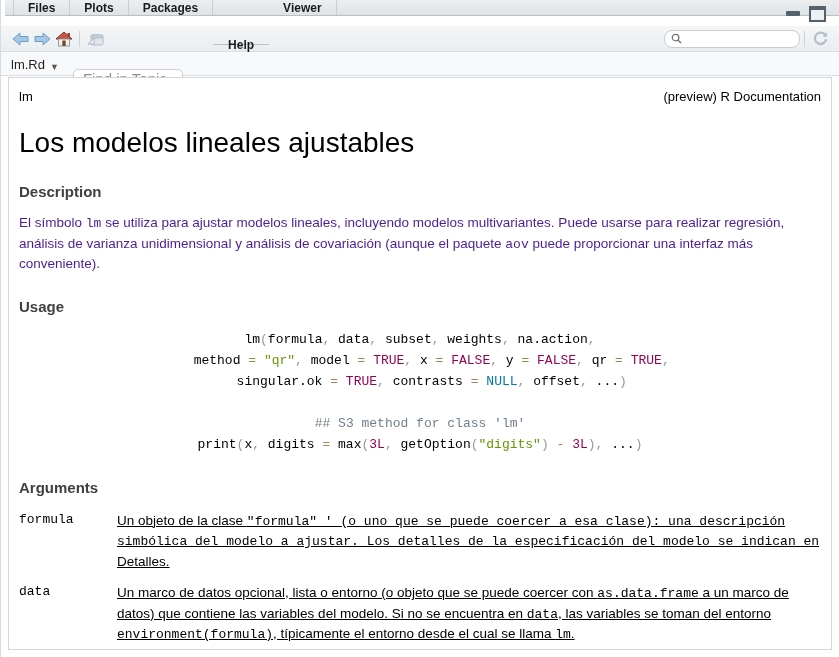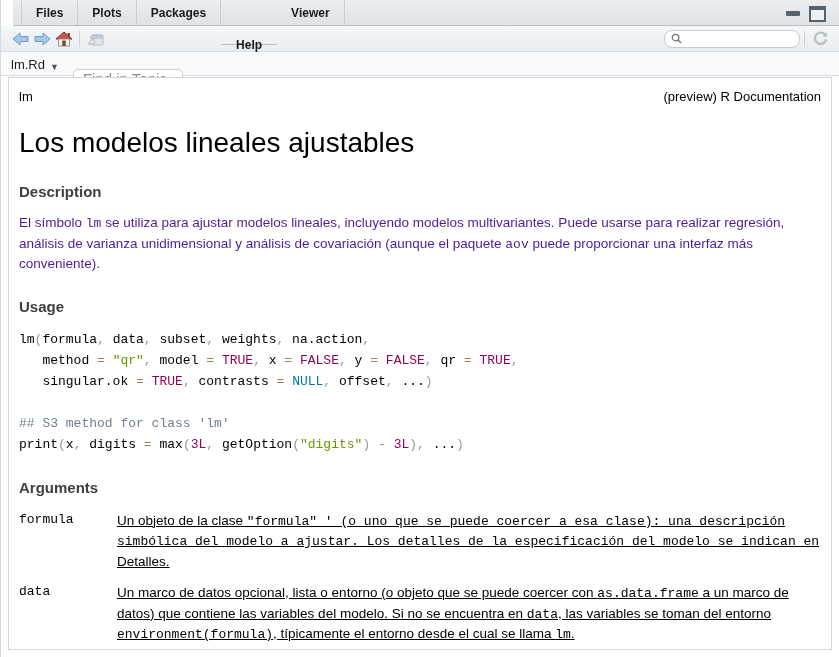--- a/index.html
+++ b/index.html
@@ -1,21 +1,21 @@
 <!DOCTYPE html>
 <html style="--syn-comment: #708090; --syn-string: #669900; --syn-number: #990055; --syn-keyword: #0077aa; --syn-operator: #a67f59; --syn-punctuation: #999999;"><head>
 <meta charset="utf-8">
 <style>
   html,body{margin:0;padding:0;background:#fff;}
   .app{position:relative;width:839px;height:657px;background:#fff;
        font-family:"Liberation Sans",sans-serif;overflow:hidden;
        border-left:1px solid #d8dcdf;box-sizing:border-box;}
 
   
-  .tabbar{position:absolute;left:12px;top:0;right:0;height:26px;
+  .tabbar{position:absolute;left:4px;top:0;right:0;height:16px;
           background:linear-gradient(#eceef0,#dfe3e6);
           border-bottom:1px solid #b9bfc5;display:flex;align-items:stretch;
           padding-left:8px;box-sizing:border-box;}
   .tab{position:relative;display:flex;align-items:center;padding:0 14px;
        font-size:12px;font-weight:bold;color:#1b1b1b;cursor:pointer;
        border-right:1px solid #c9ced3;}
   .tab:first-child{border-left:1px solid #c9ced3;}
   .tab.active{background:#fff;border:1px solid #b9bfc5;border-bottom:none;
        border-radius:4px 4px 0 0;margin-bottom:-1px;z-index:2;margin-top:44px;}
   .winbtns{position:absolute;right:13px;top:6px;display:flex;gap:9px;align-items:flex-start;}
@@ -47,21 +47,21 @@
   .findbox::placeholder{color:#8a9096;}
 
   
   .content{position:absolute;left:7px;right:7px;top:77px;bottom:7px;background:#fff;
            border:1px solid #d2d7db;overflow:hidden;padding:10px 10px 0 10px;box-sizing:border-box;}
   .doc-header{display:flex;justify-content:space-between;font-size:13px;color:#000;margin-top:1px;}
   h1.title{font-size:28px;font-weight:400;color:#000;margin:23px 0 0 0;letter-spacing:0;}
   h3.sect{font-size:15px;font-weight:bold;color:#404040;margin:24px 0 0 0;}
   .para{font-size:13.5px;line-height:19.5px;color:#4c1d95;margin:13px 0 0 0;}
   pre.code{margin:14px 0 0 0;font-family:"Liberation Mono",monospace;font-size:13px;
-           line-height:21px;color:#000;}
+           line-height:21px;color:#000;text-align:center;}
   pre.code.second{margin-top:21px;}
   .args{margin-top:3px;}
   .arg-row{display:flex;margin-top:12px;}
   .arg-row:first-child{margin-top:15px;}
   .arg-term{flex:0 0 98px;font-family:"Liberation Mono",monospace;font-size:13px;color:#000;padding-top:1px;}
   .arg-desc{flex:1;font-size:13.5px;line-height:19.5px;color:#000;text-decoration:underline;}
 
   
   .rc-com{color:var(--syn-comment,#708090);}
   .rc-str{color:var(--syn-string,#669900);}

